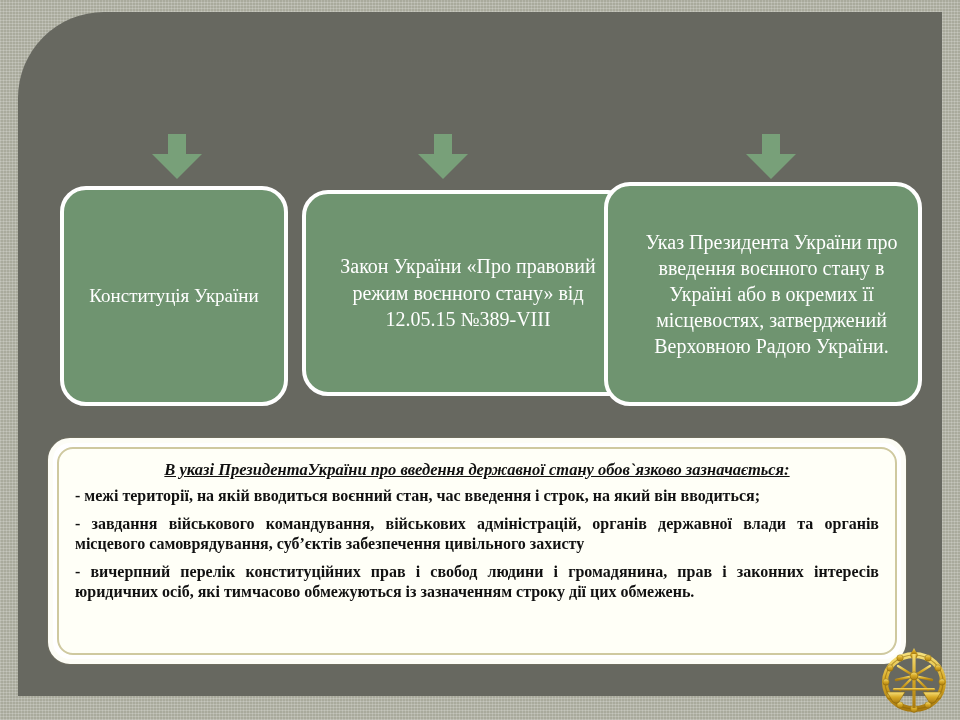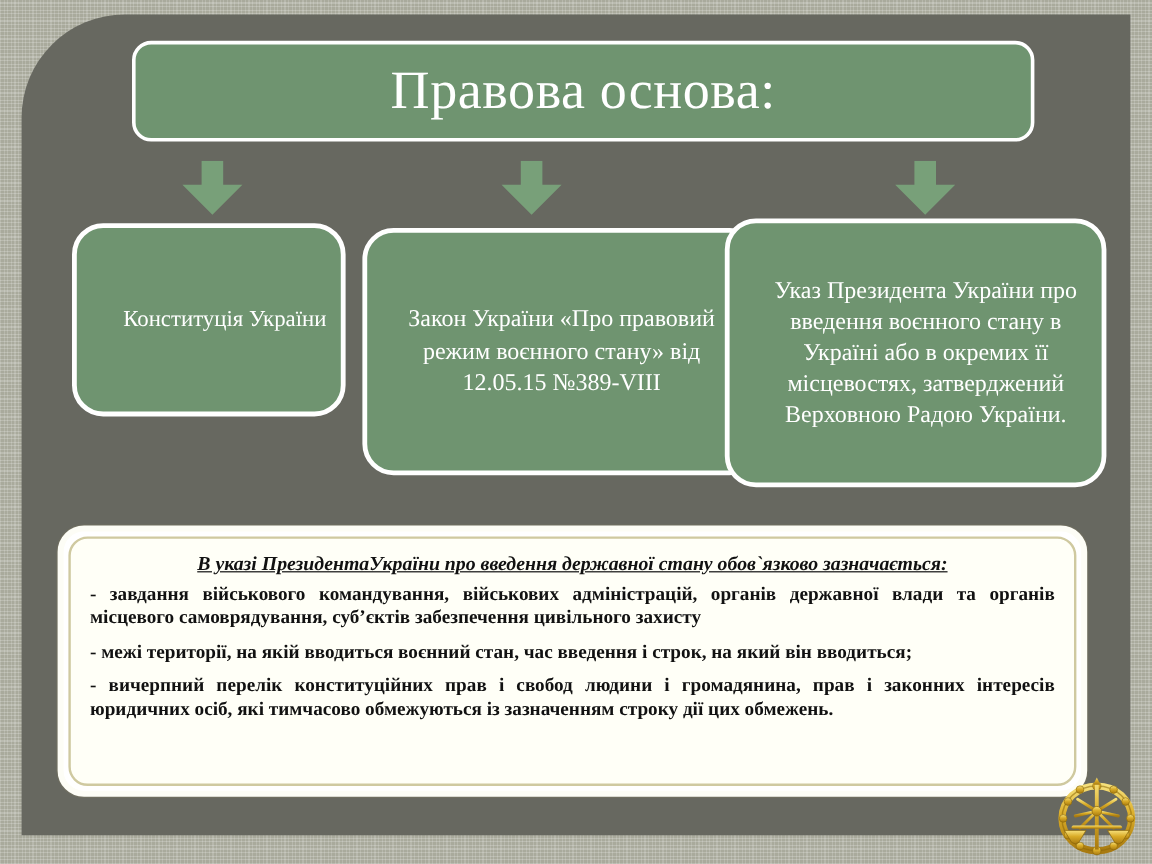--- a/index.html
+++ b/index.html
@@ -96,21 +96,21 @@
     justify-content: center;
     padding: 8px 12px;
     z-index: 3;
   }
   .card-text {
     color: #ffffff;
     text-align: center;
     font-size: 19px;
     line-height: 1.33;
   }
-  .card-1 { left: 60px;  top: 186px; width: 228px; height: 161px; justify-content: flex-end; }
+  .card-1 { left: 60px;  top: 186px; width: 228px; height: 220px; }
   .card-2 { left: 302px; top: 190px; width: 332px; height: 206px; }
   .card-3 { left: 604px; top: 182px; width: 318px; height: 224px; padding-left: 29px; }
 
   .card-2 .card-text { font-size: 20px; }
   .card-3 .card-text { font-size: 20px; line-height: 1.30; }
 
   
   .note-panel {
     position: absolute;
     left: 48px;
@@ -170,23 +170,20 @@
   }
   .emblem svg { display: block; width: 100%; height: 100%; }
 </style>
 </head>
 <body>
 
 <div class="slide">
 
   <div class="inner-panel"></div>
 
-  <div class="title-box">
-    <div class="title-text">Правова основа:</div>
-  </div>
 
   <div class="arrow arrow-1">
     <svg viewBox="0 0 58 46" xmlns="http://www.w3.org/2000/svg" aria-hidden="true">
       <polygon points="20,0 38,0 38,20 54,20 29,45 4,20 20,20" fill="#78a079"></polygon>
     </svg>
   </div>
   <div class="arrow arrow-2">
     <svg viewBox="0 0 58 46" xmlns="http://www.w3.org/2000/svg" aria-hidden="true">
       <polygon points="20,0 38,0 38,20 54,20 29,45 4,20 20,20" fill="#78a079"></polygon>
     </svg>
@@ -205,22 +202,22 @@
     <div class="card-text">Закон України «Про правовий режим воєнного стану» від 12.05.15 №389-VIII</div>
   </div>
 
   <div class="card card-3">
     <div class="card-text">Указ Президента України про введення воєнного стану в Україні або в окремих її місцевостях, затверджений Верховною Радою України.</div>
   </div>
 
   <div class="note-panel">
     <div class="note-inner">
       <p class="note-heading">В указі ПрезидентаУкраїни про введення державної стану обов`язково зазначається:</p>
+      <p class="note-item">- межі території, на якій вводиться воєнний стан, час введення і строк, на який він вводиться;</p>
       <p class="note-item">- завдання військового командування, військових адміністрацій, органів державної влади та органів місцевого самоврядування, суб’єктів забезпечення цивільного захисту</p>
-      <p class="note-item">- межі території, на якій вводиться воєнний стан, час введення і строк, на який він вводиться;</p>
       <p class="note-item">- вичерпний перелік конституційних прав і свобод людини і громадянина, прав і законних інтересів юридичних осіб, які тимчасово обмежуються із зазначенням строку дії цих обмежень.</p>
     </div>
   </div>
 
   <div class="emblem">
     <svg viewBox="0 0 76 68" xmlns="http://www.w3.org/2000/svg" aria-hidden="true">
       <defs>
         <linearGradient id="goldGrad" x1="0" y1="0" x2="0" y2="1">
           <stop offset="0%" stop-color="#f6e07a"></stop>
           <stop offset="45%" stop-color="#d9ab27"></stop>

